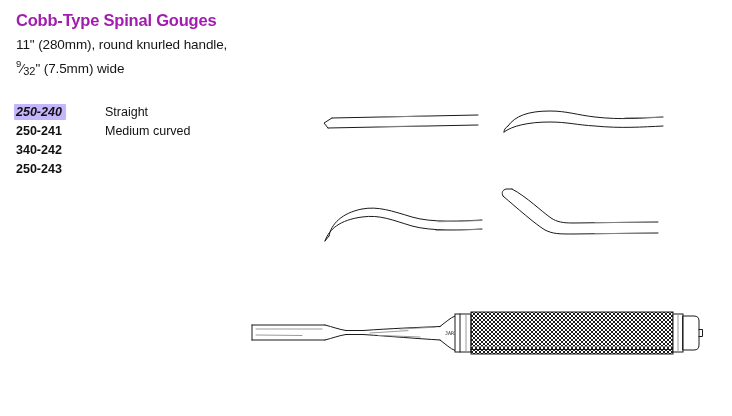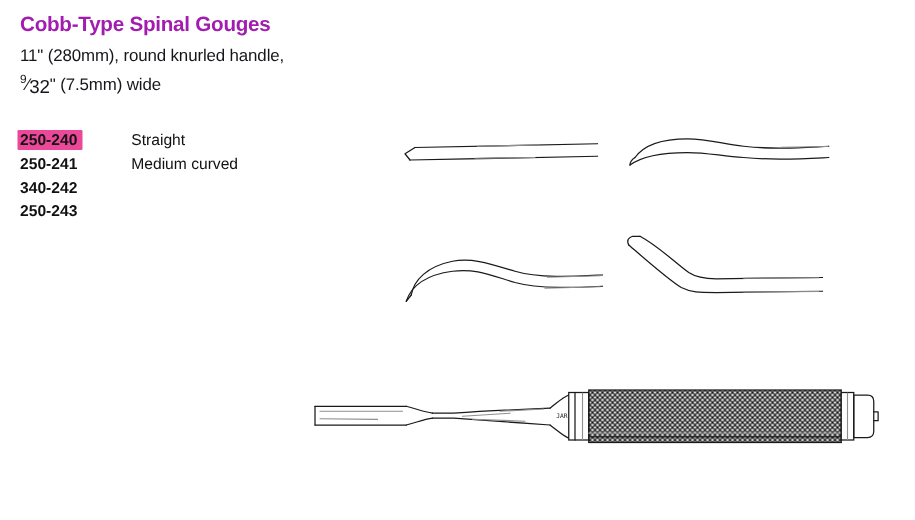--- a/index.html
+++ b/index.html
@@ -8,21 +8,21 @@
     font-family:"Liberation Sans","DejaVu Sans",sans-serif;color:#111;
   }
   .title{
     position:absolute;left:16px;top:11px;font-size:16.5px;font-weight:700;
     letter-spacing:-0.2px;color:#a21caf;
   }
   .sub{position:absolute;left:16px;font-size:13.5px;color:#16161a;letter-spacing:-0.1px;}
   .sub-1{top:37px;}
   .sub-2{top:58px;}
   .frac-sup{font-size:9.5px;vertical-align:6px;}
-  .frac-sub{font-size:15px;vertical-align:-2px;text-align:center;}
+  .frac-sub{font-size:11px;vertical-align:-2px;text-align:center;}
   .catalog-table{position:absolute;left:16px;top:100px;width:205px;font-size:12.5px;}
   .thead{display:flex;font-weight:700;padding-bottom:4px;border-bottom:2px solid #000;}
   .col-cat{width:89px;}
   .col-desc{flex:1;}
   .trow{display:flex;height:19px;align-items:center;}
   .trow:first-of-type{margin-top:2px;}
   .cat-num{font-weight:700;}
   .cat-cell .cat-num{display:inline-block;padding:1px 4px 1px 2px;margin-left:-2px;border-radius:1px;}
   .drawing{position:absolute;}
   .drawing path,.drawing line{fill:none;stroke:#1a1a1a;stroke-width:1;stroke-linecap:round;stroke-linejoin:round;}
@@ -35,21 +35,21 @@
 <div class="page">
 
   <div class="title">Cobb-Type Spinal Gouges</div>
 
   <div class="sub sub-1">11" (280mm), round knurled handle,</div>
 
   <div class="sub sub-2"><sup class="frac-sup">9</sup><span>⁄</span><sub class="frac-sub">32</sub><span>" (7.5mm) wide</span></div>
 
   <div class="catalog-table">
     <div class="trow">
-      <span class="col-cat cat-cell"><span class="cat-num" style="background: #ec4899;">250-240</span></span>
+      <span class="col-cat cat-cell"><span class="cat-num" style="background: #c4b5fd; font-style: italic;">250-240</span></span>
       <span class="col-desc">Straight</span>
     </div>
     <div class="trow">
       <span class="col-cat cat-cell"><span class="cat-num">250-241</span></span>
       <span class="col-desc">Medium curved</span>
     </div>
     <div class="trow">
       <span class="col-cat cat-cell"><span class="cat-num">340-242</span></span>
     </div>
     <div class="trow">

